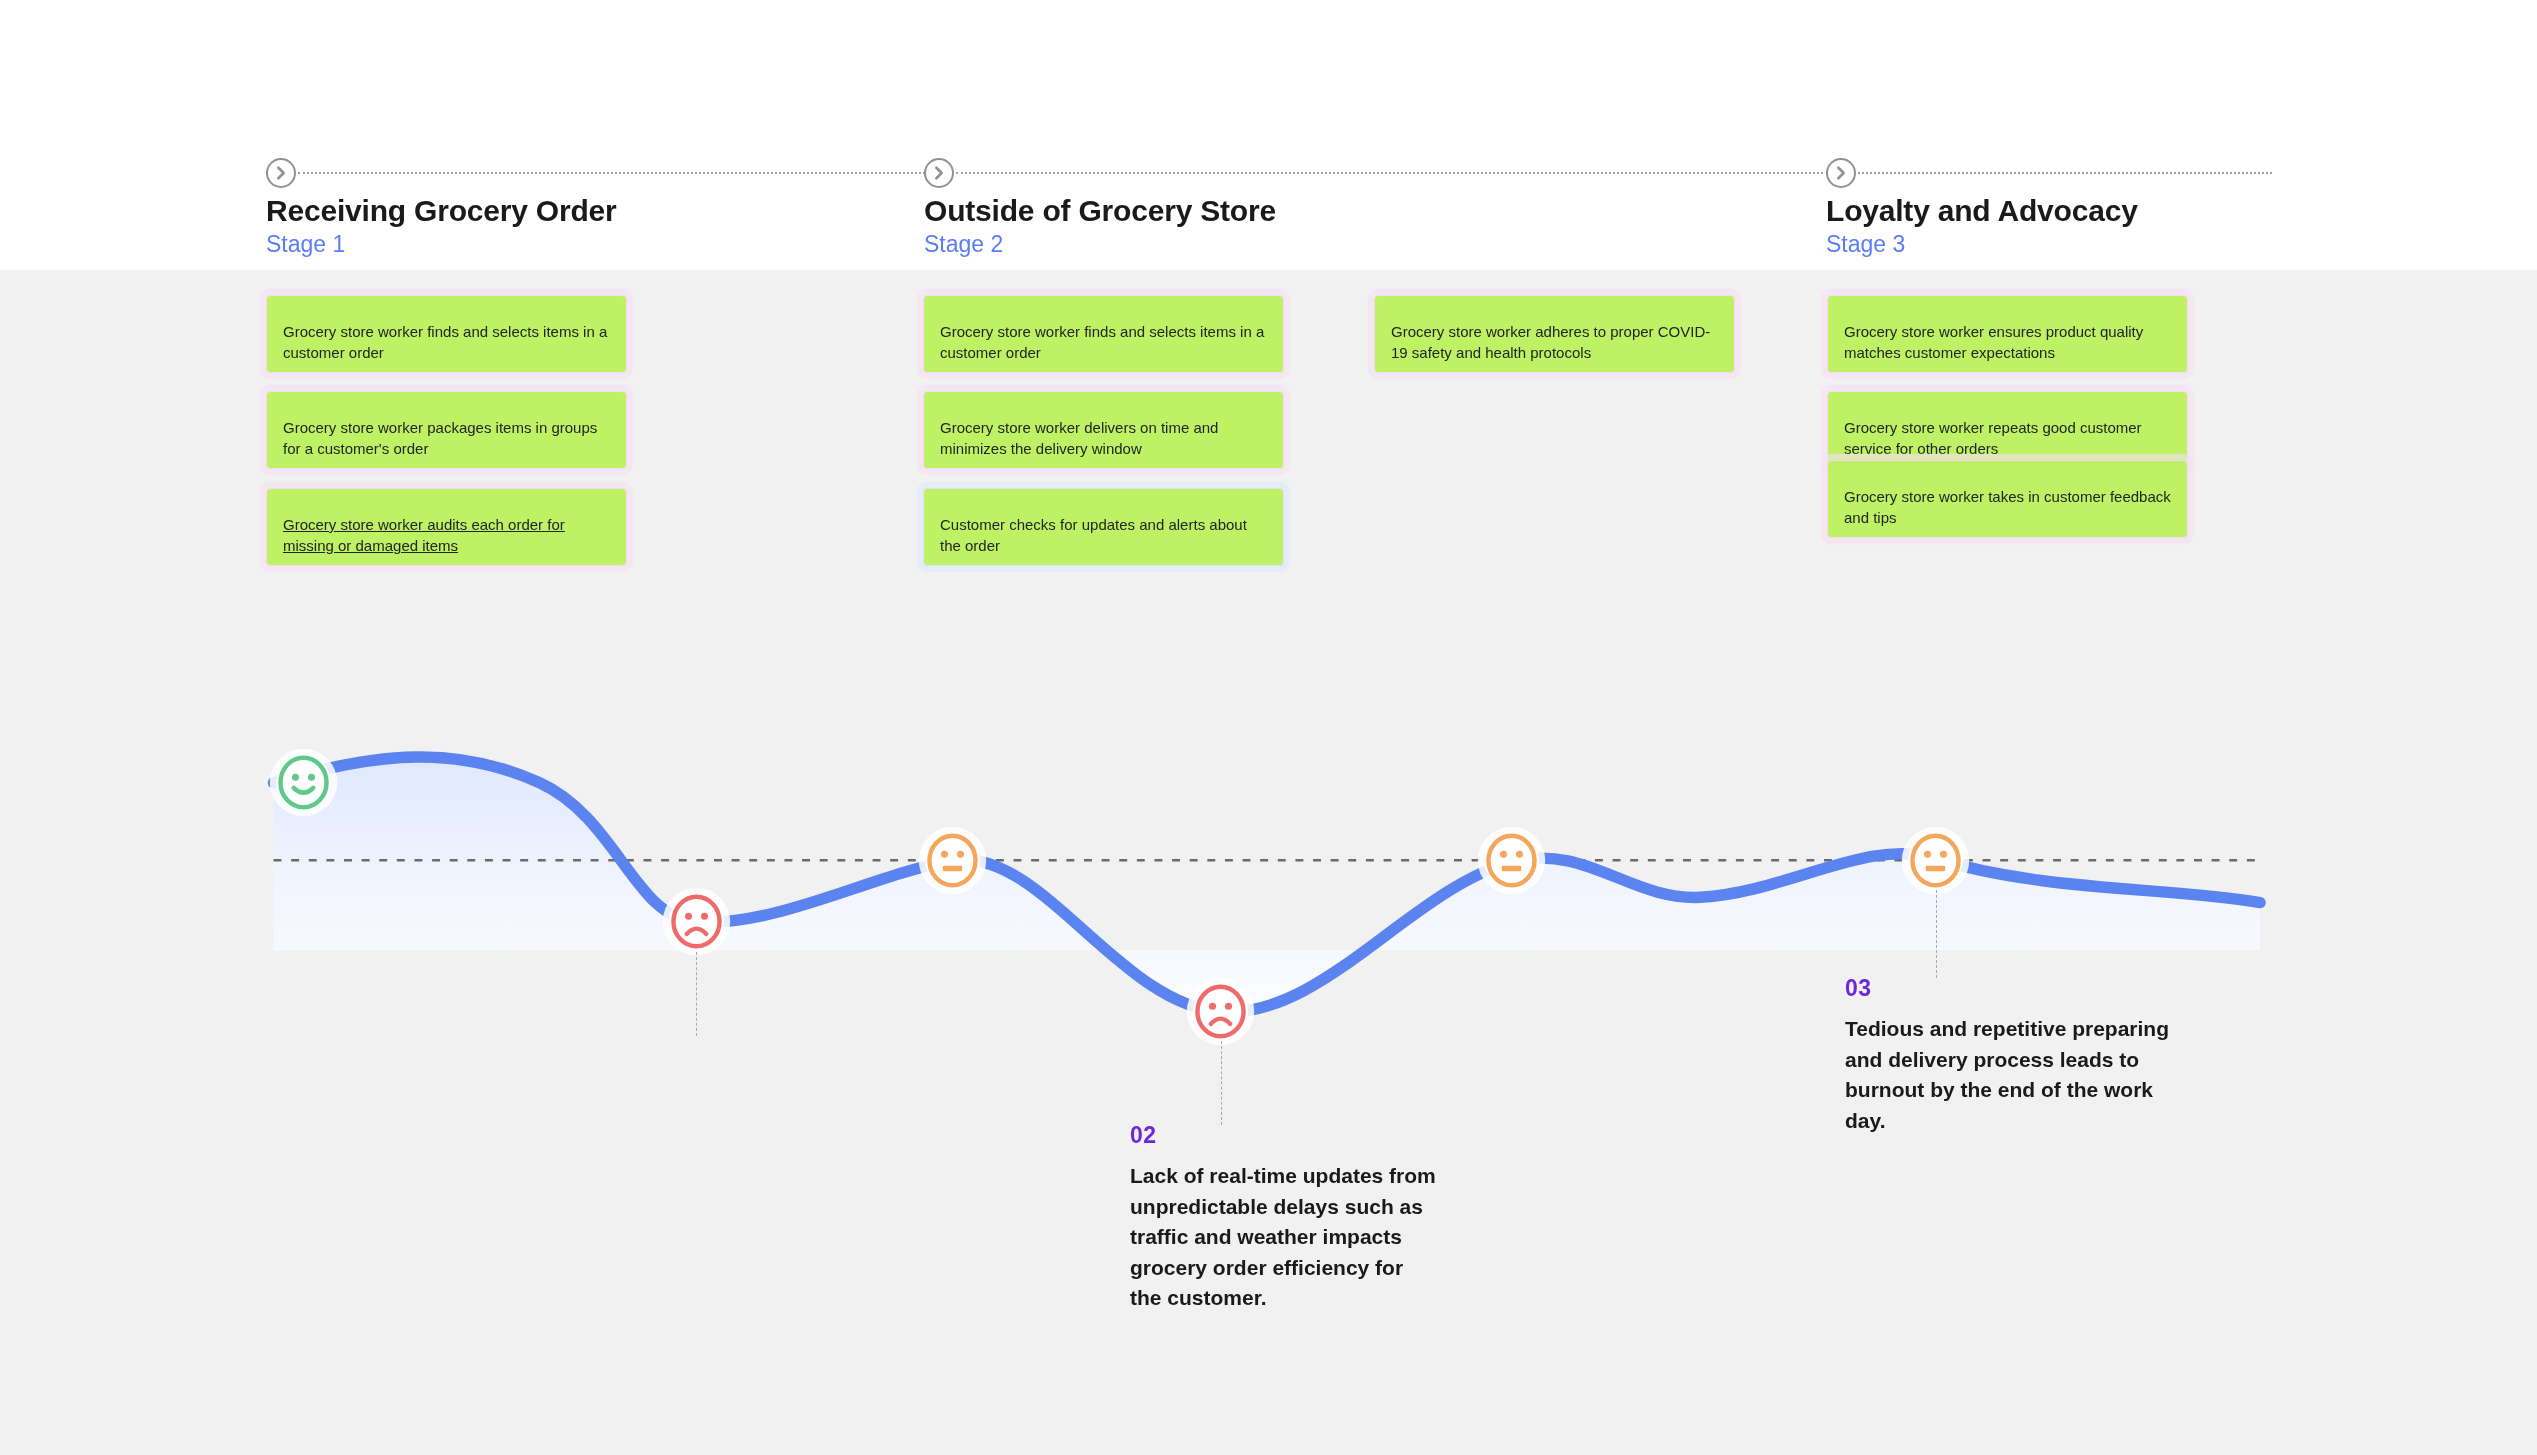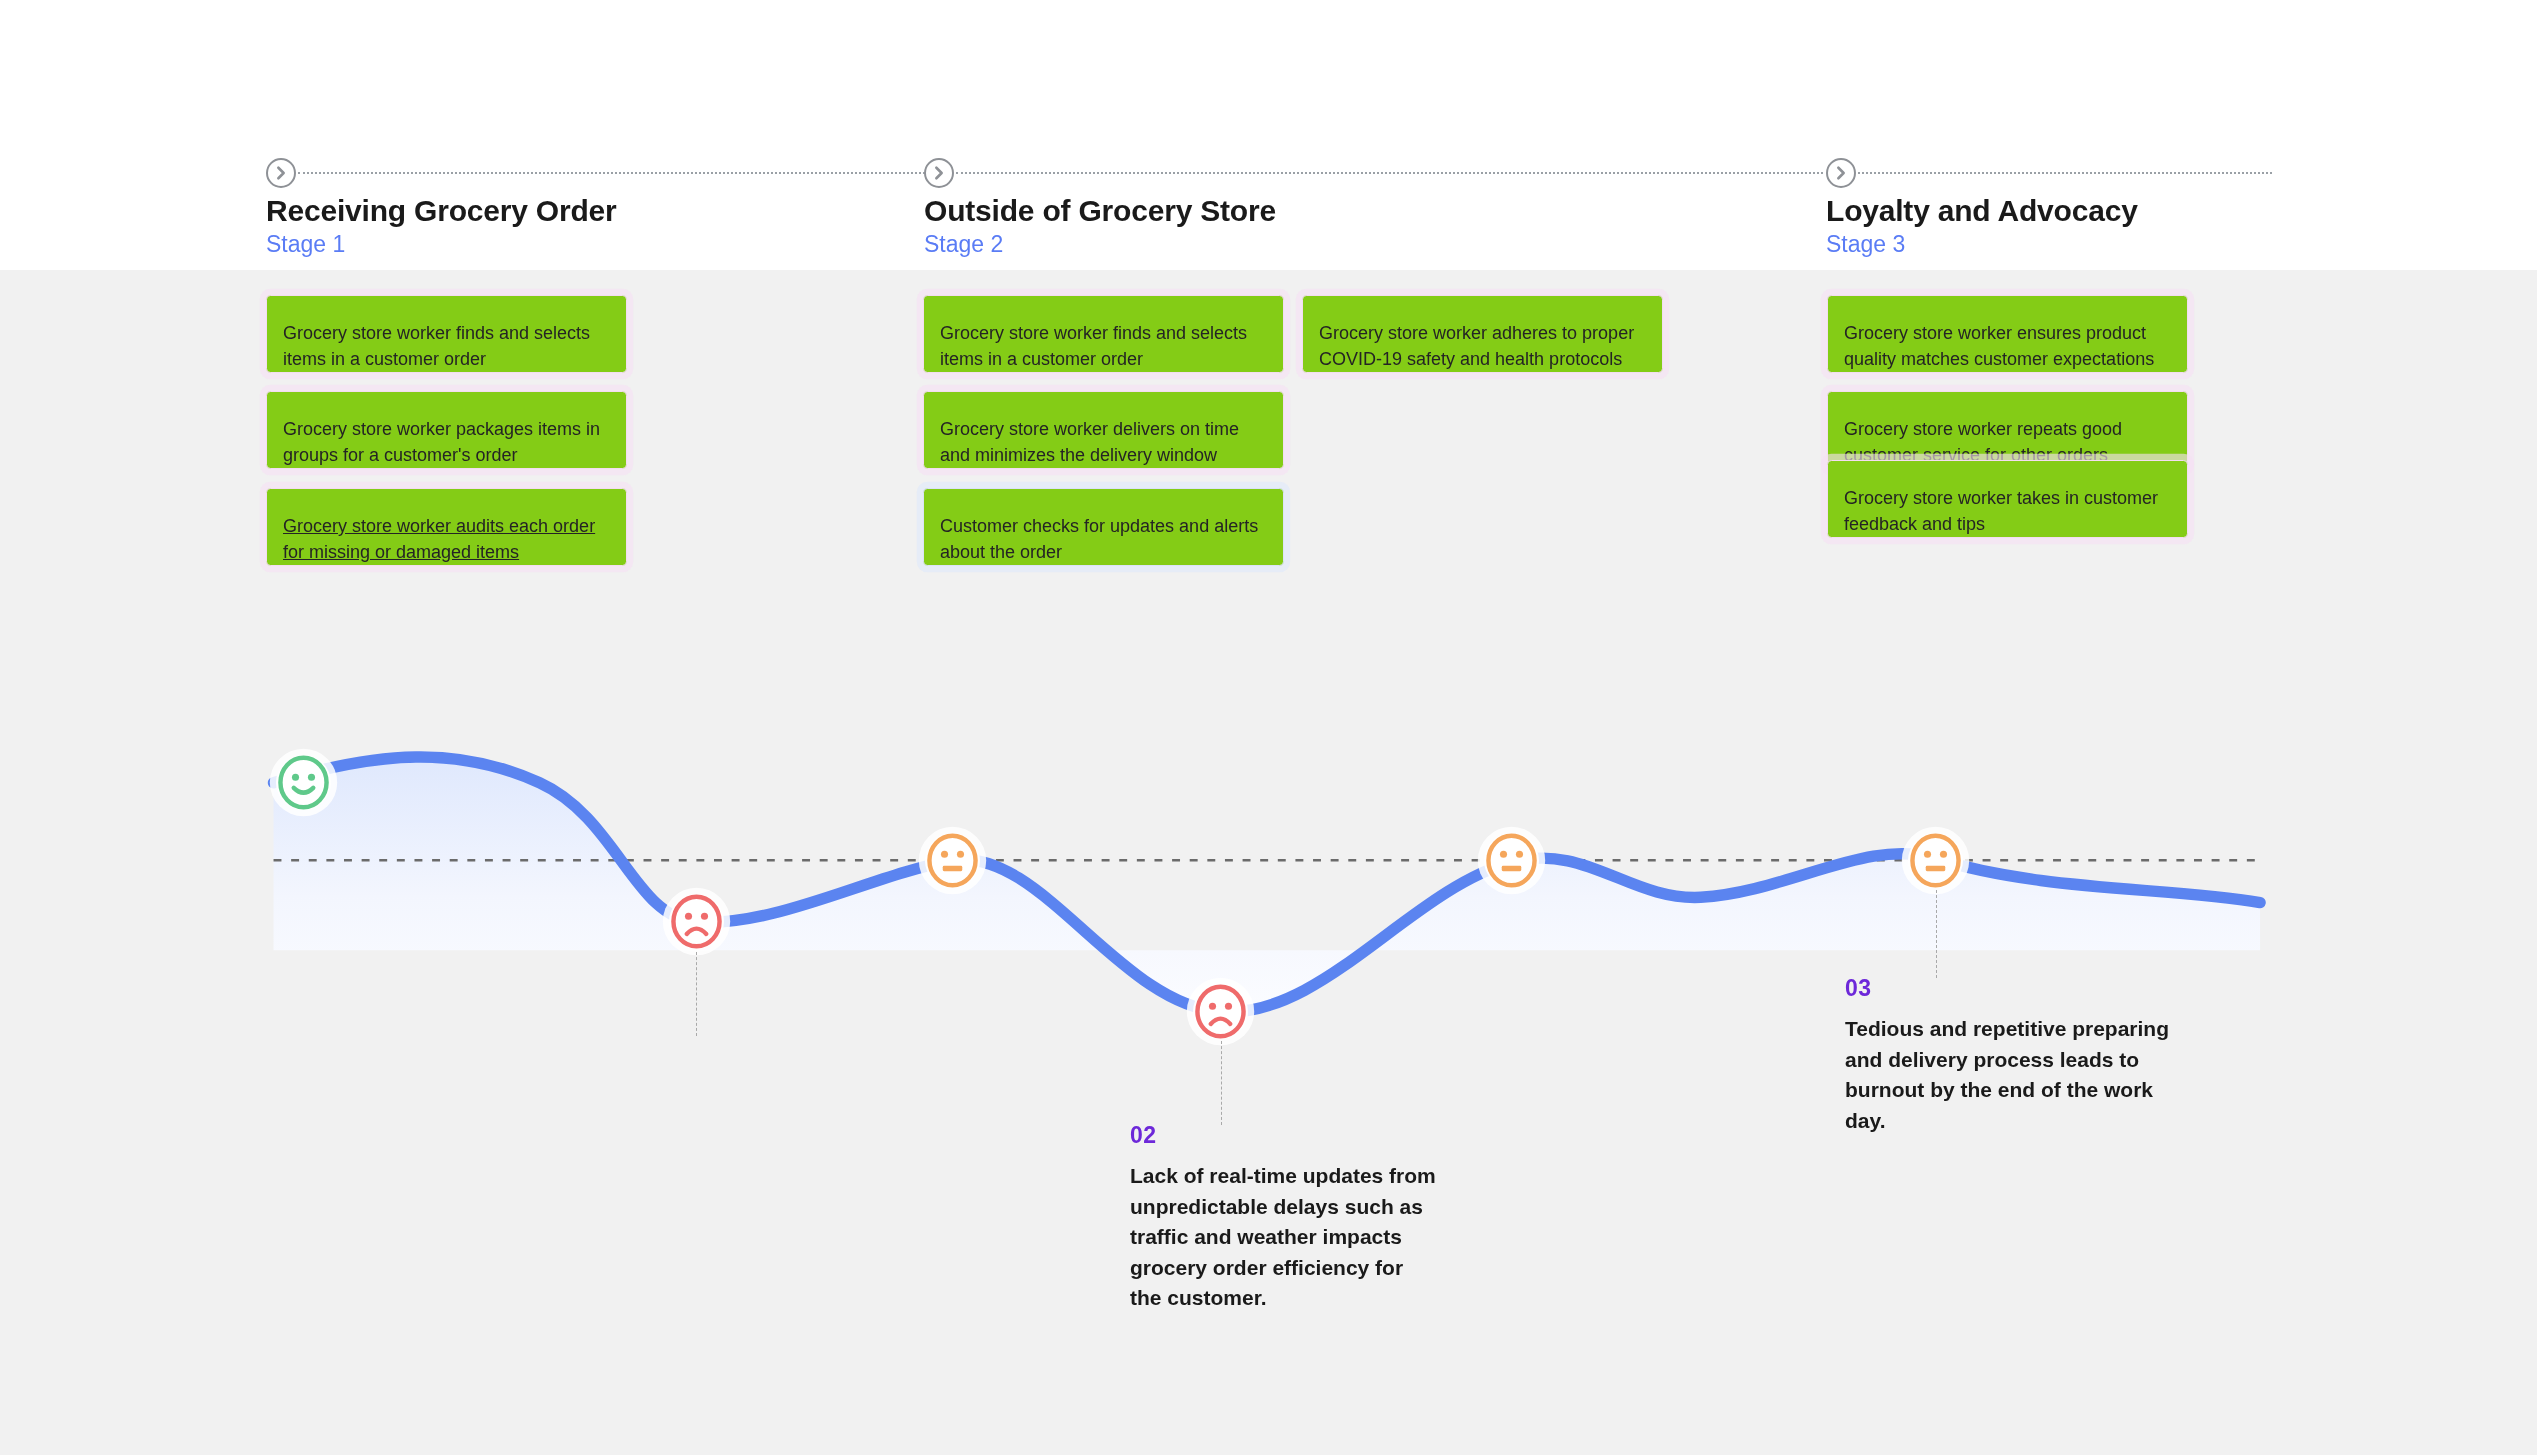--- a/index.html
+++ b/index.html
@@ -42,24 +42,24 @@
   }
   .stage-sub {
     position: absolute; top: 74px; left: 0;
     font-size: 23px; font-weight: 400; color: #5a7cf5;
     white-space: nowrap;
   }
 
   
   .card {
     position: absolute;
-    background: #84cc16;
+    background: #bef264;
     border-radius: 4.4px;
     padding: 25px 16px 25px 16px;
-    font-size: 18px; line-height: 1.42; color: #242424;
+    font-size: 15px; line-height: 1.42; color: #242424;
   }
   .card.pink {
     border: 1.3px solid #f3ddf0;
     box-shadow: 0 0 0 6.2px rgba(246,225,243,0.62);
   }
   .card.blue {
     border: 1.3px solid #dbe3f7;
     box-shadow: 0 0 0 6.2px rgba(225,233,250,0.70);
   }
   .card .card-txt { display: block; }
@@ -134,21 +134,21 @@
       </span>
       <span class="rail-dash"></span>
     </div>
     <div class="stage-title">Outside of Grocery Store</div>
     <div class="stage-sub">Stage 2</div>
   </div>
 
   <div class="card pink" style="left:923px; top:295px; width:361px; height:78px;">
     <span class="card-txt">Grocery store worker finds and selects items in a customer order</span>
   </div>
-  <div class="card pink" style="left:1302px; top:295px; width:361px; height:78px;">
+  <div class="card pink" style="left:1374px; top:295px; width:361px; height:78px;">
     <span class="card-txt">Grocery store worker adheres to proper COVID-19 safety and health protocols</span>
   </div>
   <div class="card pink" style="left:923px; top:391px; width:361px; height:78px;">
     <span class="card-txt">Grocery store worker delivers on time and minimizes the delivery window</span>
   </div>
   <div class="card blue" style="left:923px; top:488px; width:361px; height:78px;">
     <span class="card-txt">Customer checks for updates and alerts about the order</span>
   </div>
 
   <div class="stage-head" style="left:1826px; top:157px; width:446px; height:102px;">

